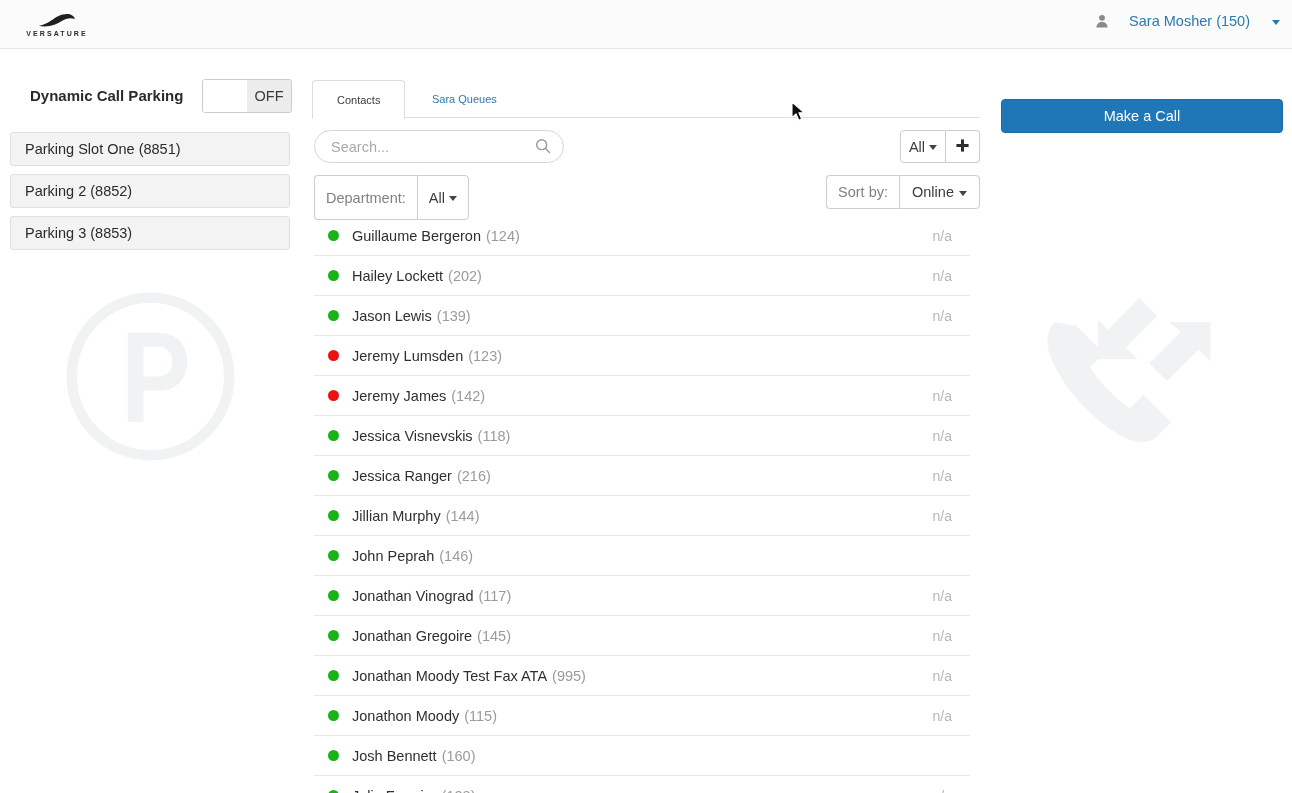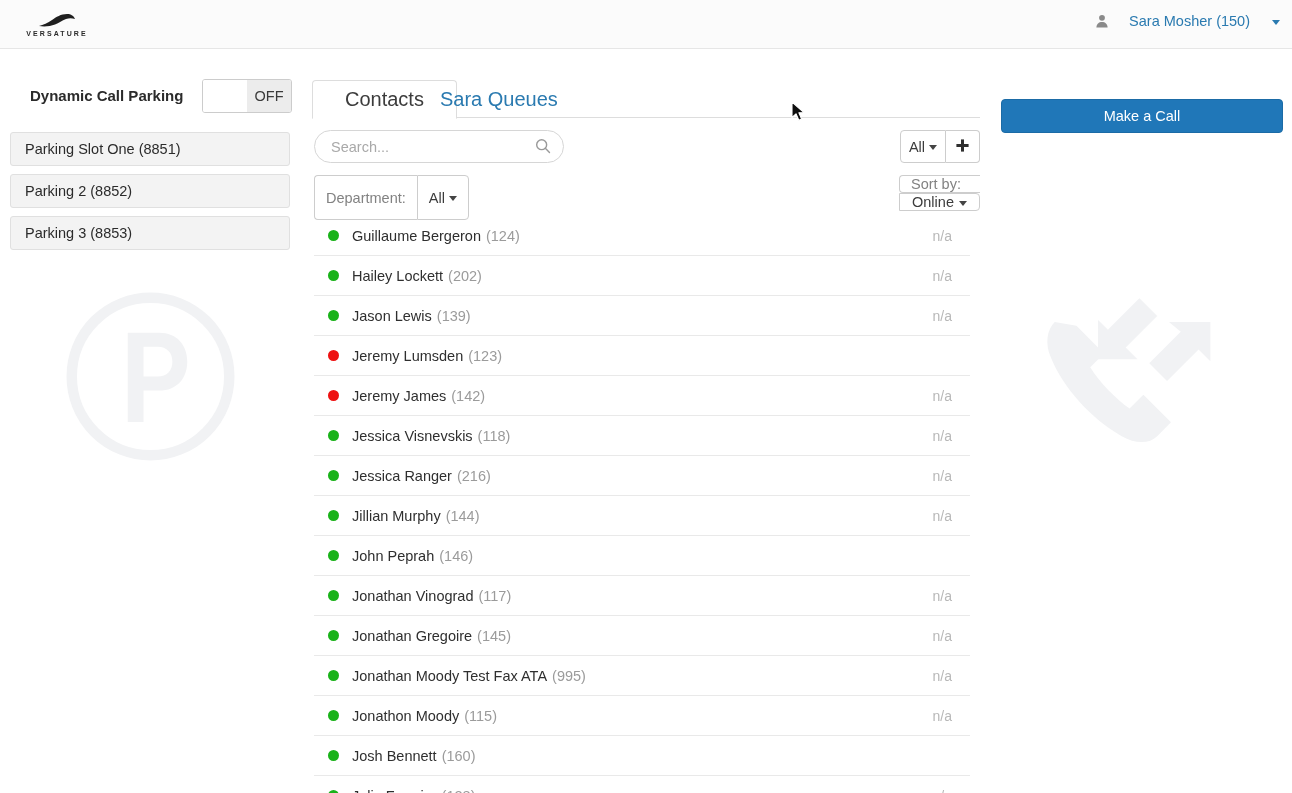--- a/index.html
+++ b/index.html
@@ -95,22 +95,22 @@
   
   .center { position: absolute; left: 312px; top: 49px; width: 680px; height: 744px; }
   .tabs {
     position: absolute; left: 0; top: 31px;
     width: 668px; height: 38px;
     border-bottom: 1px solid #dddddd;
   }
   .tab {
     position: absolute; top: 0; height: 38px;
     display: flex; align-items: center;
-    padding: 0 32px;
-    font-size: 20px; color: #2a7ab0;
+    padding: 0 24px;
+    font-size: 11px; color: #2a7ab0;
     cursor: pointer;
   }
   .tab.active {
     color: #3c3c3c;
     background: #fff;
     border: 1px solid #dddddd;
     border-bottom: 1px solid #ffffff;
     border-radius: 4px 4px 0 0;
     height: 39px;
   }
@@ -157,21 +157,21 @@
   }
 
   .dept-group { position: absolute; left: 2px; top: 126px; display: flex; height: 45px; justify-content: flex-end; }
   .dept-label {
     border: 1px solid #cdcdcd; border-right: none; border-radius: 4px 0 0 4px;
     background: #fff; display: flex; align-items: center; padding: 0 11px;
     font-size: 14.5px; color: #828282;
   }
   .dept-sel { width: 52px; border-radius: 0 4px 4px 0; gap: 4px; }
 
-  .sort-group { position: absolute; right: 12px; top: 126px; display: flex; height: 34px; flex-direction: column; }
+  .sort-group { position: absolute; right: 12px; top: 126px; display: flex; height: 34px; }
   .sort-label {
     border: 1px solid #cdcdcd; border-right: none; border-radius: 4px 0 0 4px;
     background: #fff; display: flex; align-items: center; padding: 0 11px;
     font-size: 14.5px; color: #828282;
   }
   .sort-sel { width: 81px; border-radius: 0 4px 4px 0; gap: 5px; }
 
   
   .contact-list {
     position: absolute; left: 2px; top: 167px;

